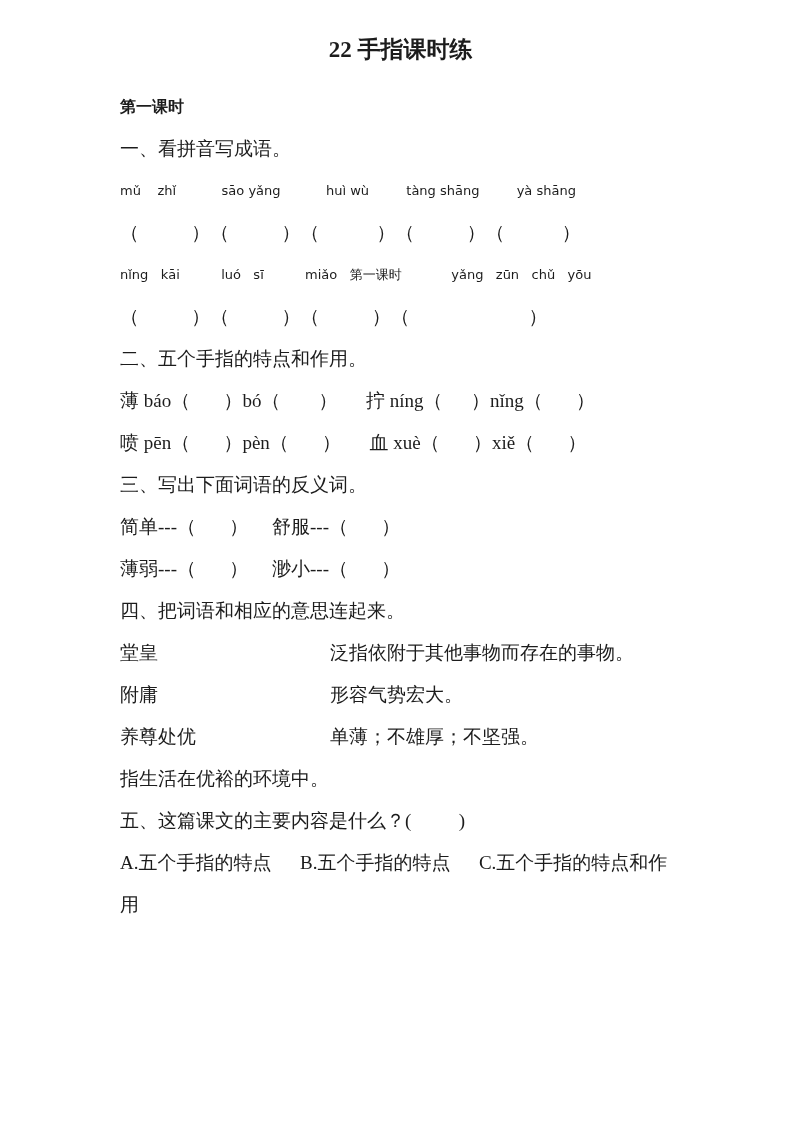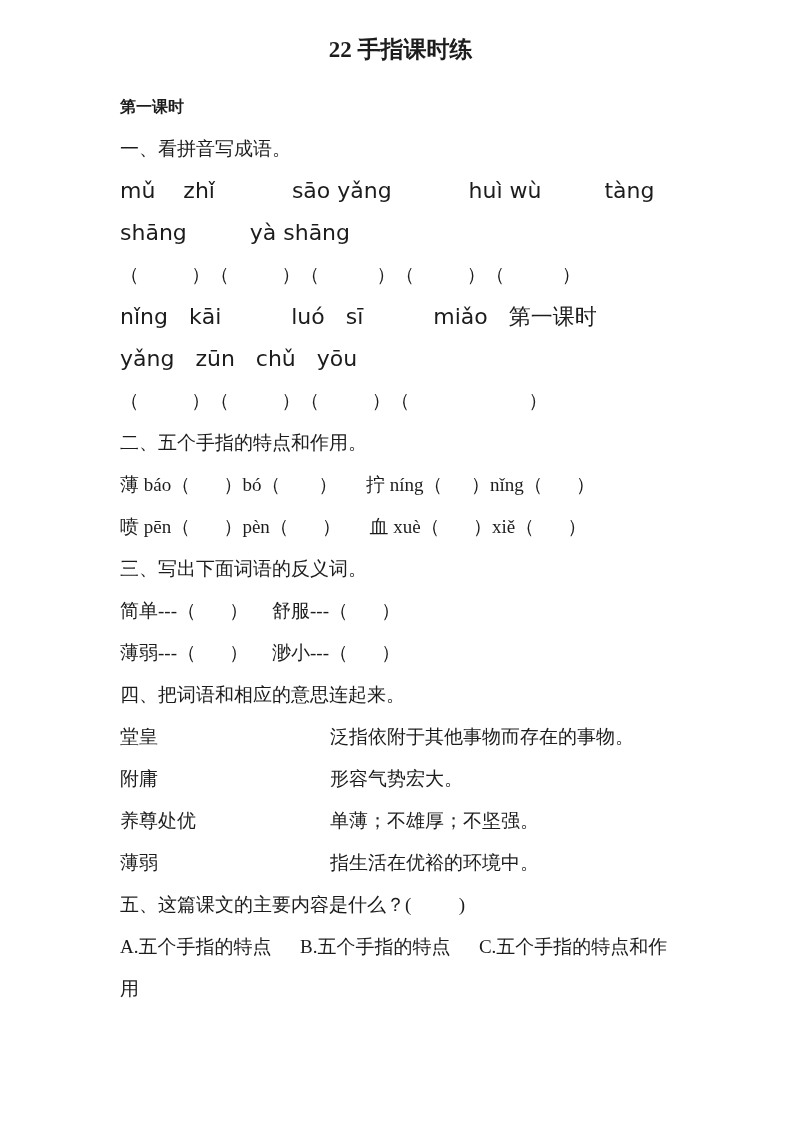--- a/index.html
+++ b/index.html
@@ -32,21 +32,21 @@
     font-size: 16px;
     line-height: 42px;
   }
   .line {
     white-space: pre-wrap;
     line-height: 42px;
     min-height: 42px;
   }
   .pinyin {
     font-family: "DejaVu Sans", "Liberation Sans", sans-serif;
-    font-size: 22px;
+    font-size: 13px;
   }
   .pair {
     display: flex;
     line-height: 42px;
     min-height: 42px;
   }
   .pair .term {
     flex: 0 0 210px;
     width: 210px;
   }
@@ -85,20 +85,19 @@
   </div>
   <div class="pair">
     <span class="term">附庸</span>
     <span class="definition">形容气势宏大。</span>
   </div>
   <div class="pair">
     <span class="term">养尊处优</span>
     <span class="definition">单薄；不雄厚；不坚强。</span>
   </div>
   <div class="pair">
-    <span class="term">薄弱</span>
     <span class="definition">指生活在优裕的环境中。</span>
   </div>
 
   <div class="line">五、这篇课文的主要内容是什么？(          )</div>
   <div class="line">A.五个手指的特点      B.五个手指的特点      C.五个手指的特点和作用</div>
 
 </div>
 
 </body></html>

